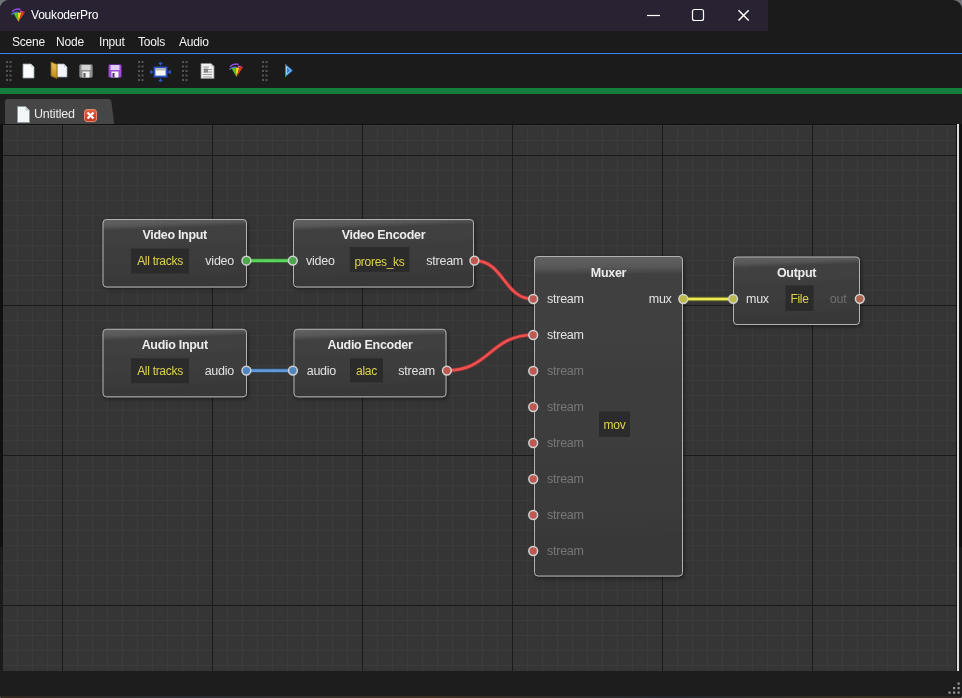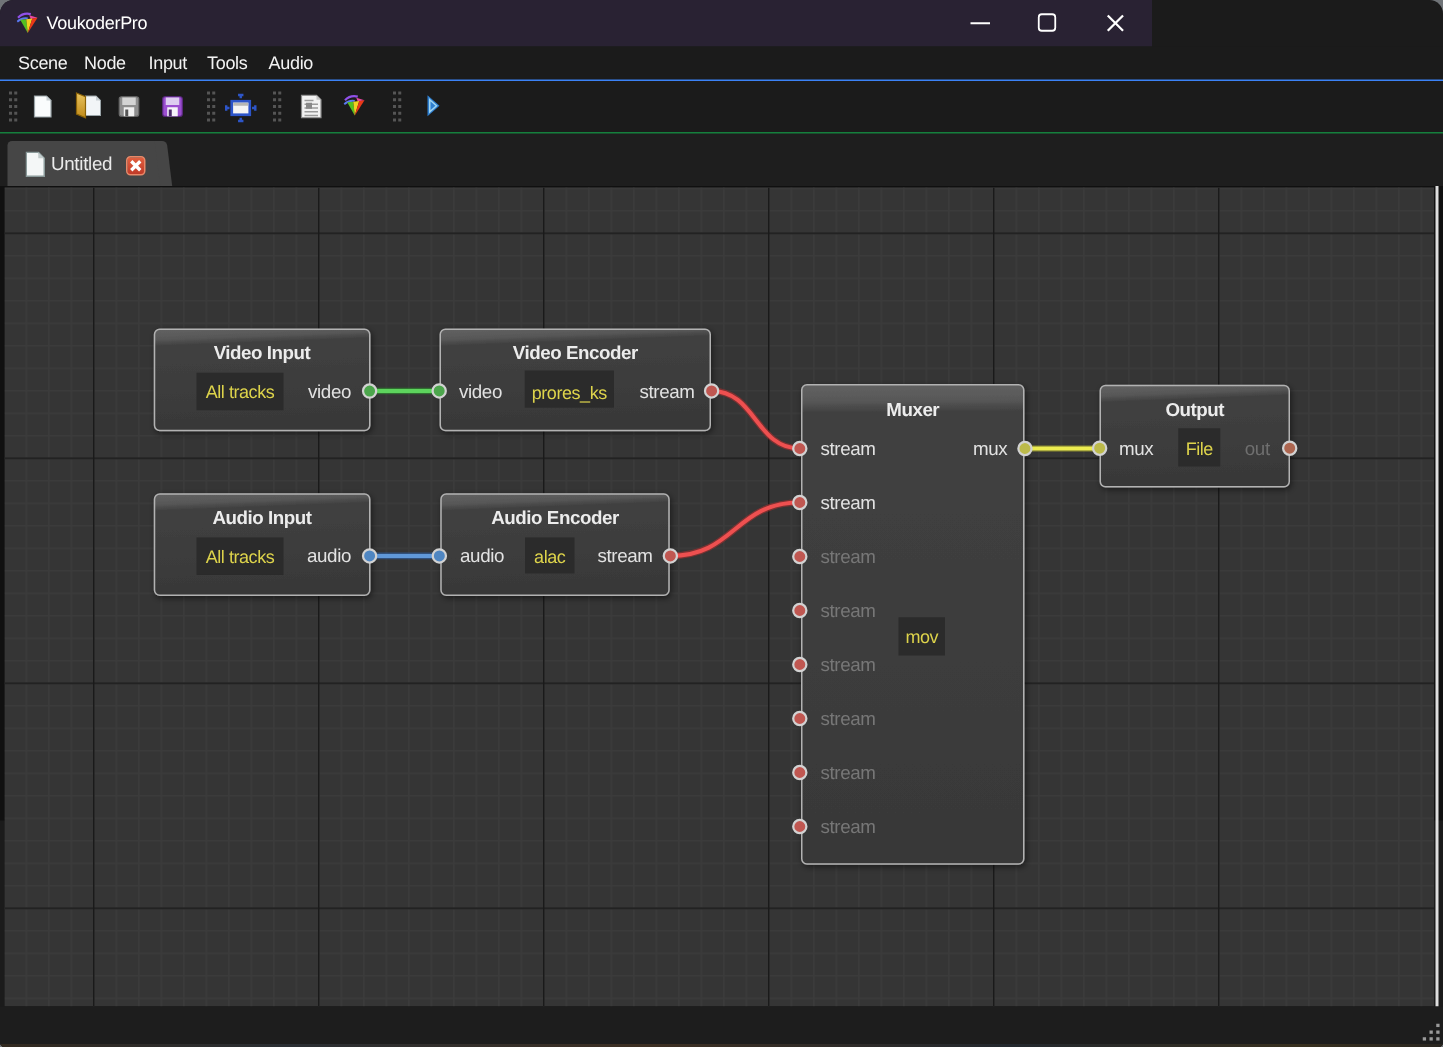--- a/index.html
+++ b/index.html
@@ -5,21 +5,21 @@
 html,body{margin:0;padding:0;width:962px;height:698px;background:#707478;overflow:hidden}
 *{box-sizing:border-box;font-family:"Liberation Sans",sans-serif}
 .win{position:absolute;left:0;top:0;width:962px;height:698px;border-radius:9px 9px 3px 3px;overflow:hidden;background:#1b1b1b}
 .titlebar{position:absolute;left:0;top:0;width:768px;height:31px;background:#292233}
 .title-text{position:absolute;left:31px;top:8px;font-size:12px;color:#fff;letter-spacing:-0.2px}
 .logo{position:absolute;left:11px;top:8px}
 .winbtns{position:absolute;right:0;top:0}
 .menubar{position:absolute;left:0;top:31px;width:962px;height:23px;background:#1b1b1b;border-bottom:1px solid #3b82f6}
 .menubar span{position:absolute;top:4px;font-size:12px;color:#f2f2f2;letter-spacing:-0.2px}
 .toolbar{position:absolute;left:0;top:54px;width:962px;height:34px;background:#1b1b1b}
-.tabbar{position:absolute;left:0;top:88px;width:962px;height:36px;background:#1e1e1e;border-top:1px solid #15803d}
+.tabbar{position:absolute;left:0;top:88px;width:962px;height:36px;background:#1e1e1e;border-top:6px solid #15803d}
 .tab{position:absolute;left:5px;top:5px;width:104px;height:31px;background:#464646;border-radius:3px 3px 0 0}
 .tab::after{content:"";position:absolute;right:-4px;top:0;width:8px;height:31px;background:#464646;transform:skewX(7deg);border-radius:0 3px 0 0}
 .tab-title{position:absolute;left:34px;top:13px;font-size:12.5px;color:#eaeaea;letter-spacing:-0.2px}
 .tab-close{position:absolute;left:84px;top:15px;width:13px;height:13px;border-radius:3px;background:linear-gradient(#e2603f,#c03a28);border:1px solid #e88868}
 .canvaswrap{position:absolute;left:0;top:124px;width:962px;height:423px;background:#101010}
 .statusbar{position:absolute;left:0;top:671px;width:962px;height:27px;background:#1d1d1d}
 .bstrip{position:absolute;left:0;top:696px;width:962px;height:2px;background:linear-gradient(90deg,#32291f,#2a2e33 20%,#3d2f22 45%,#23282e 70%,#38301f 90%,#2a2620)}
 .scrollline{position:absolute;left:957px;top:124px;width:2px;height:547px;background:#dedede}
 </style>
 </head>

